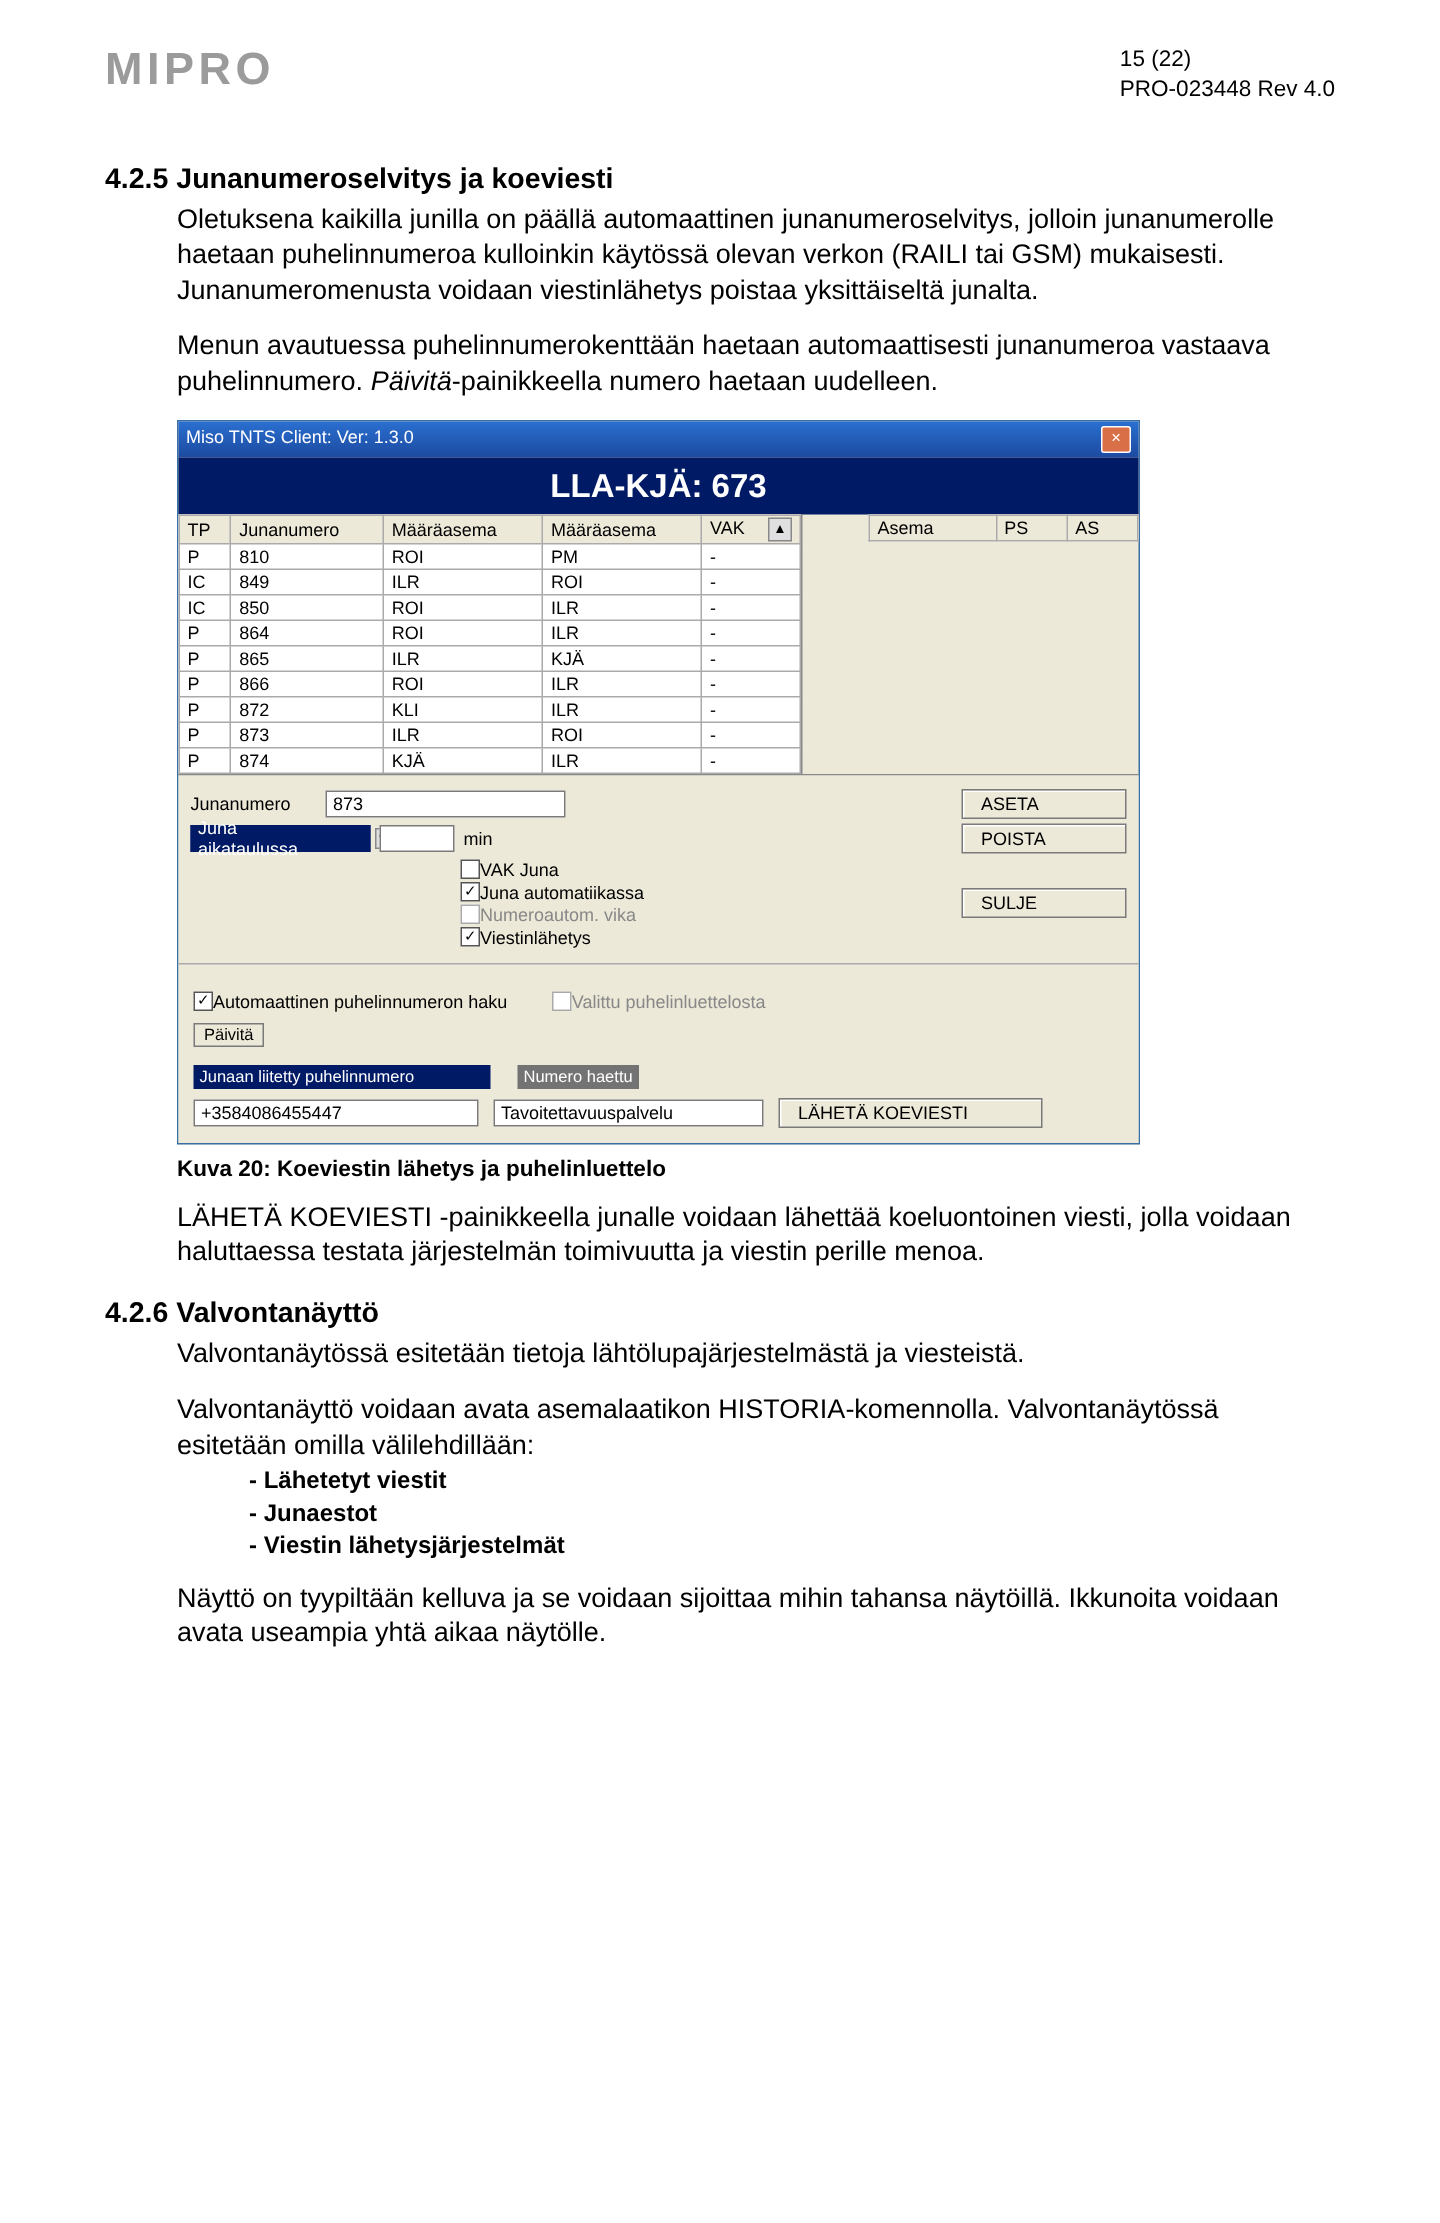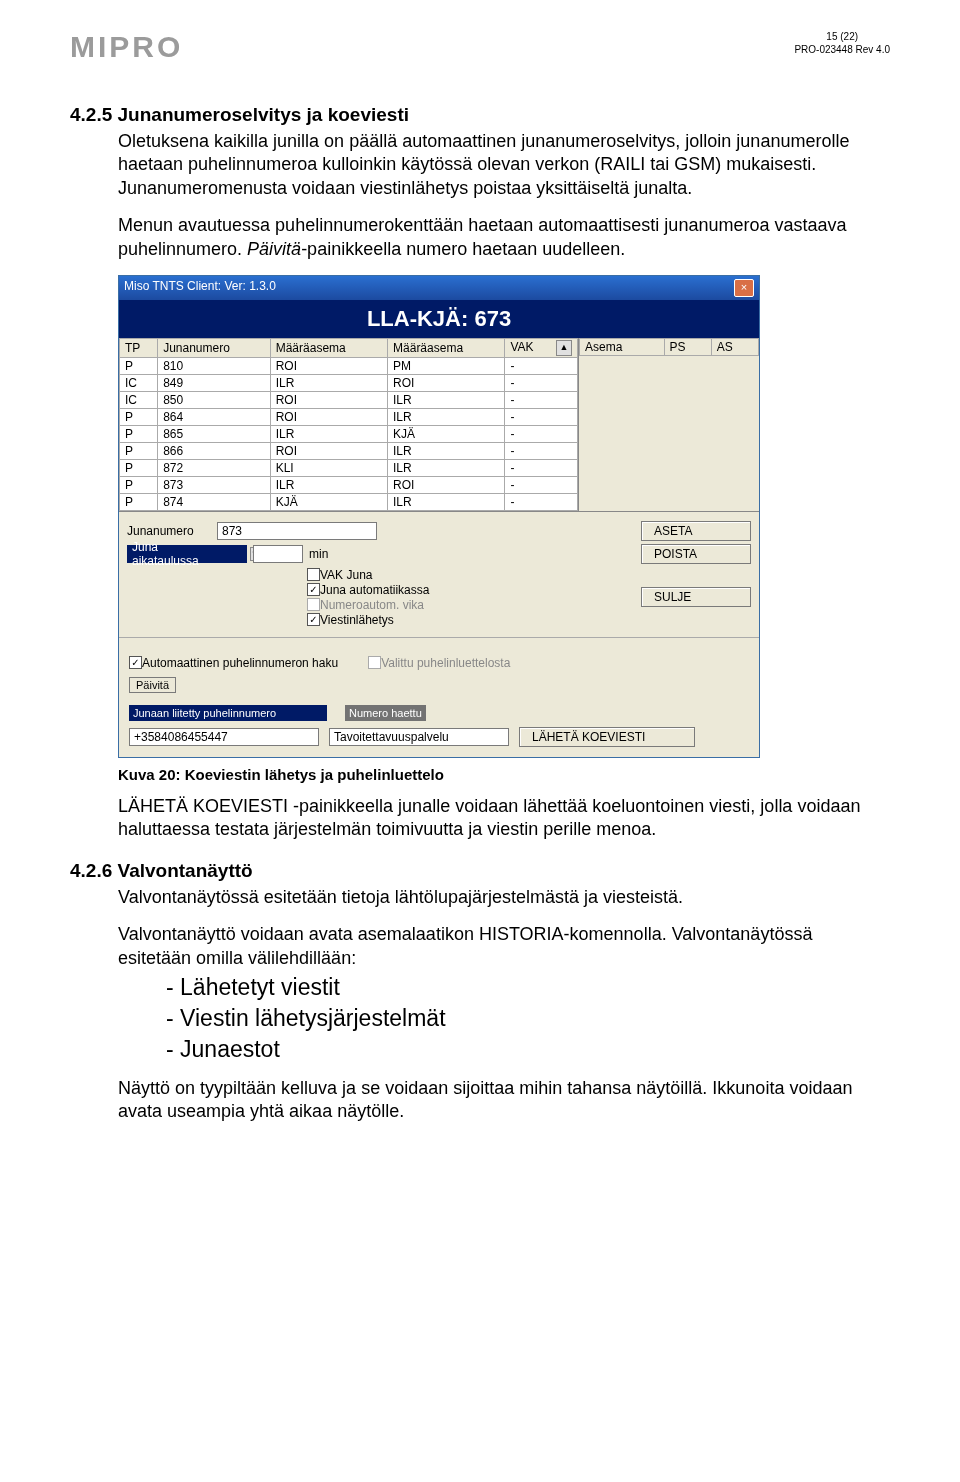--- a/index.html
+++ b/index.html
@@ -20,22 +20,22 @@
     margin-bottom: 40px;
   }
   .logo {
     font-family: Arial, sans-serif;
     font-size: 30px;
     font-weight: bold;
     color: #9b9b9b;
     letter-spacing: 3px;
   }
   .header-right {
-    text-align: center;
-    font-size: 10px;
+    text-align: left;
+    font-size: 15px;
     line-height: 1.3;
   }
   h2.section-title {
     font-size: 19px;
     font-weight: bold;
     margin: 18px 0 4px 0;
   }
   .body-text {
     font-size: 18px;
     line-height: 1.3;
@@ -83,20 +83,21 @@
   .grid-area {
     display: flex;
     border-bottom: 1px solid #888;
   }
   .grid-left {
     flex: 1;
     border-right: 1px solid #888;
   }
   .grid-right {
     width: 180px;
+    padding-left: 44px;
   }
   table.trains {
     border-collapse: collapse;
     width: 100%;
     background: #fff;
   }
   table.trains th, table.trains td {
     border: 1px solid #aaa;
     padding: 1px 5px;
     font-size: 12px;
@@ -179,23 +180,24 @@
   }
   ul.bullets {
     list-style: none;
     padding-left: 0;
     margin: 2px 0 12px 0;
   }
   ul.bullets li::before {
     content: "- ";
   }
   ul.bullets li {
-    font-size: 23px;
+    font-size: 16px;
     line-height: 1.35;
     padding-left: 96px;
+    font-weight: bold;
   }
 </style>
 </head>
 <body>
 
 <div class="page">
 
   <div class="header">
     <div class="logo">MIPRO</div>
     <div class="header-right">
@@ -379,18 +381,18 @@
 
   <div class="caption indent">Kuva 20: Koeviestin lähetys ja puhelinluettelo</div>
 
   <p class="body-text indent">LÄHETÄ KOEVIESTI -painikkeella junalle voidaan lähettää koeluontoinen viesti, jolla voidaan haluttaessa testata järjestelmän toimivuutta ja viestin perille menoa.</p>
 
   <h2 class="section-title">4.2.6 Valvontanäyttö</h2>
   <p class="body-text indent">Valvontanäytössä esitetään tietoja lähtölupajärjestelmästä ja viesteistä.</p>
   <p class="body-text indent" style="margin-bottom:2px">Valvontanäyttö voidaan avata asemalaatikon HISTORIA-komennolla. Valvontanäytössä esitetään omilla välilehdillään:</p>
   <ul class="bullets">
     <li>Lähetetyt viestit</li>
+    <li>Junaestot</li>
     <li>Viestin lähetysjärjestelmät</li>
-    <li>Junaestot</li>
   </ul>
   <p class="body-text indent">Näyttö on tyypiltään kelluva ja se voidaan sijoittaa mihin tahansa näytöillä. Ikkunoita voidaan avata useampia yhtä aikaa näytölle.</p>
 
 </div>
 
 </body></html>

